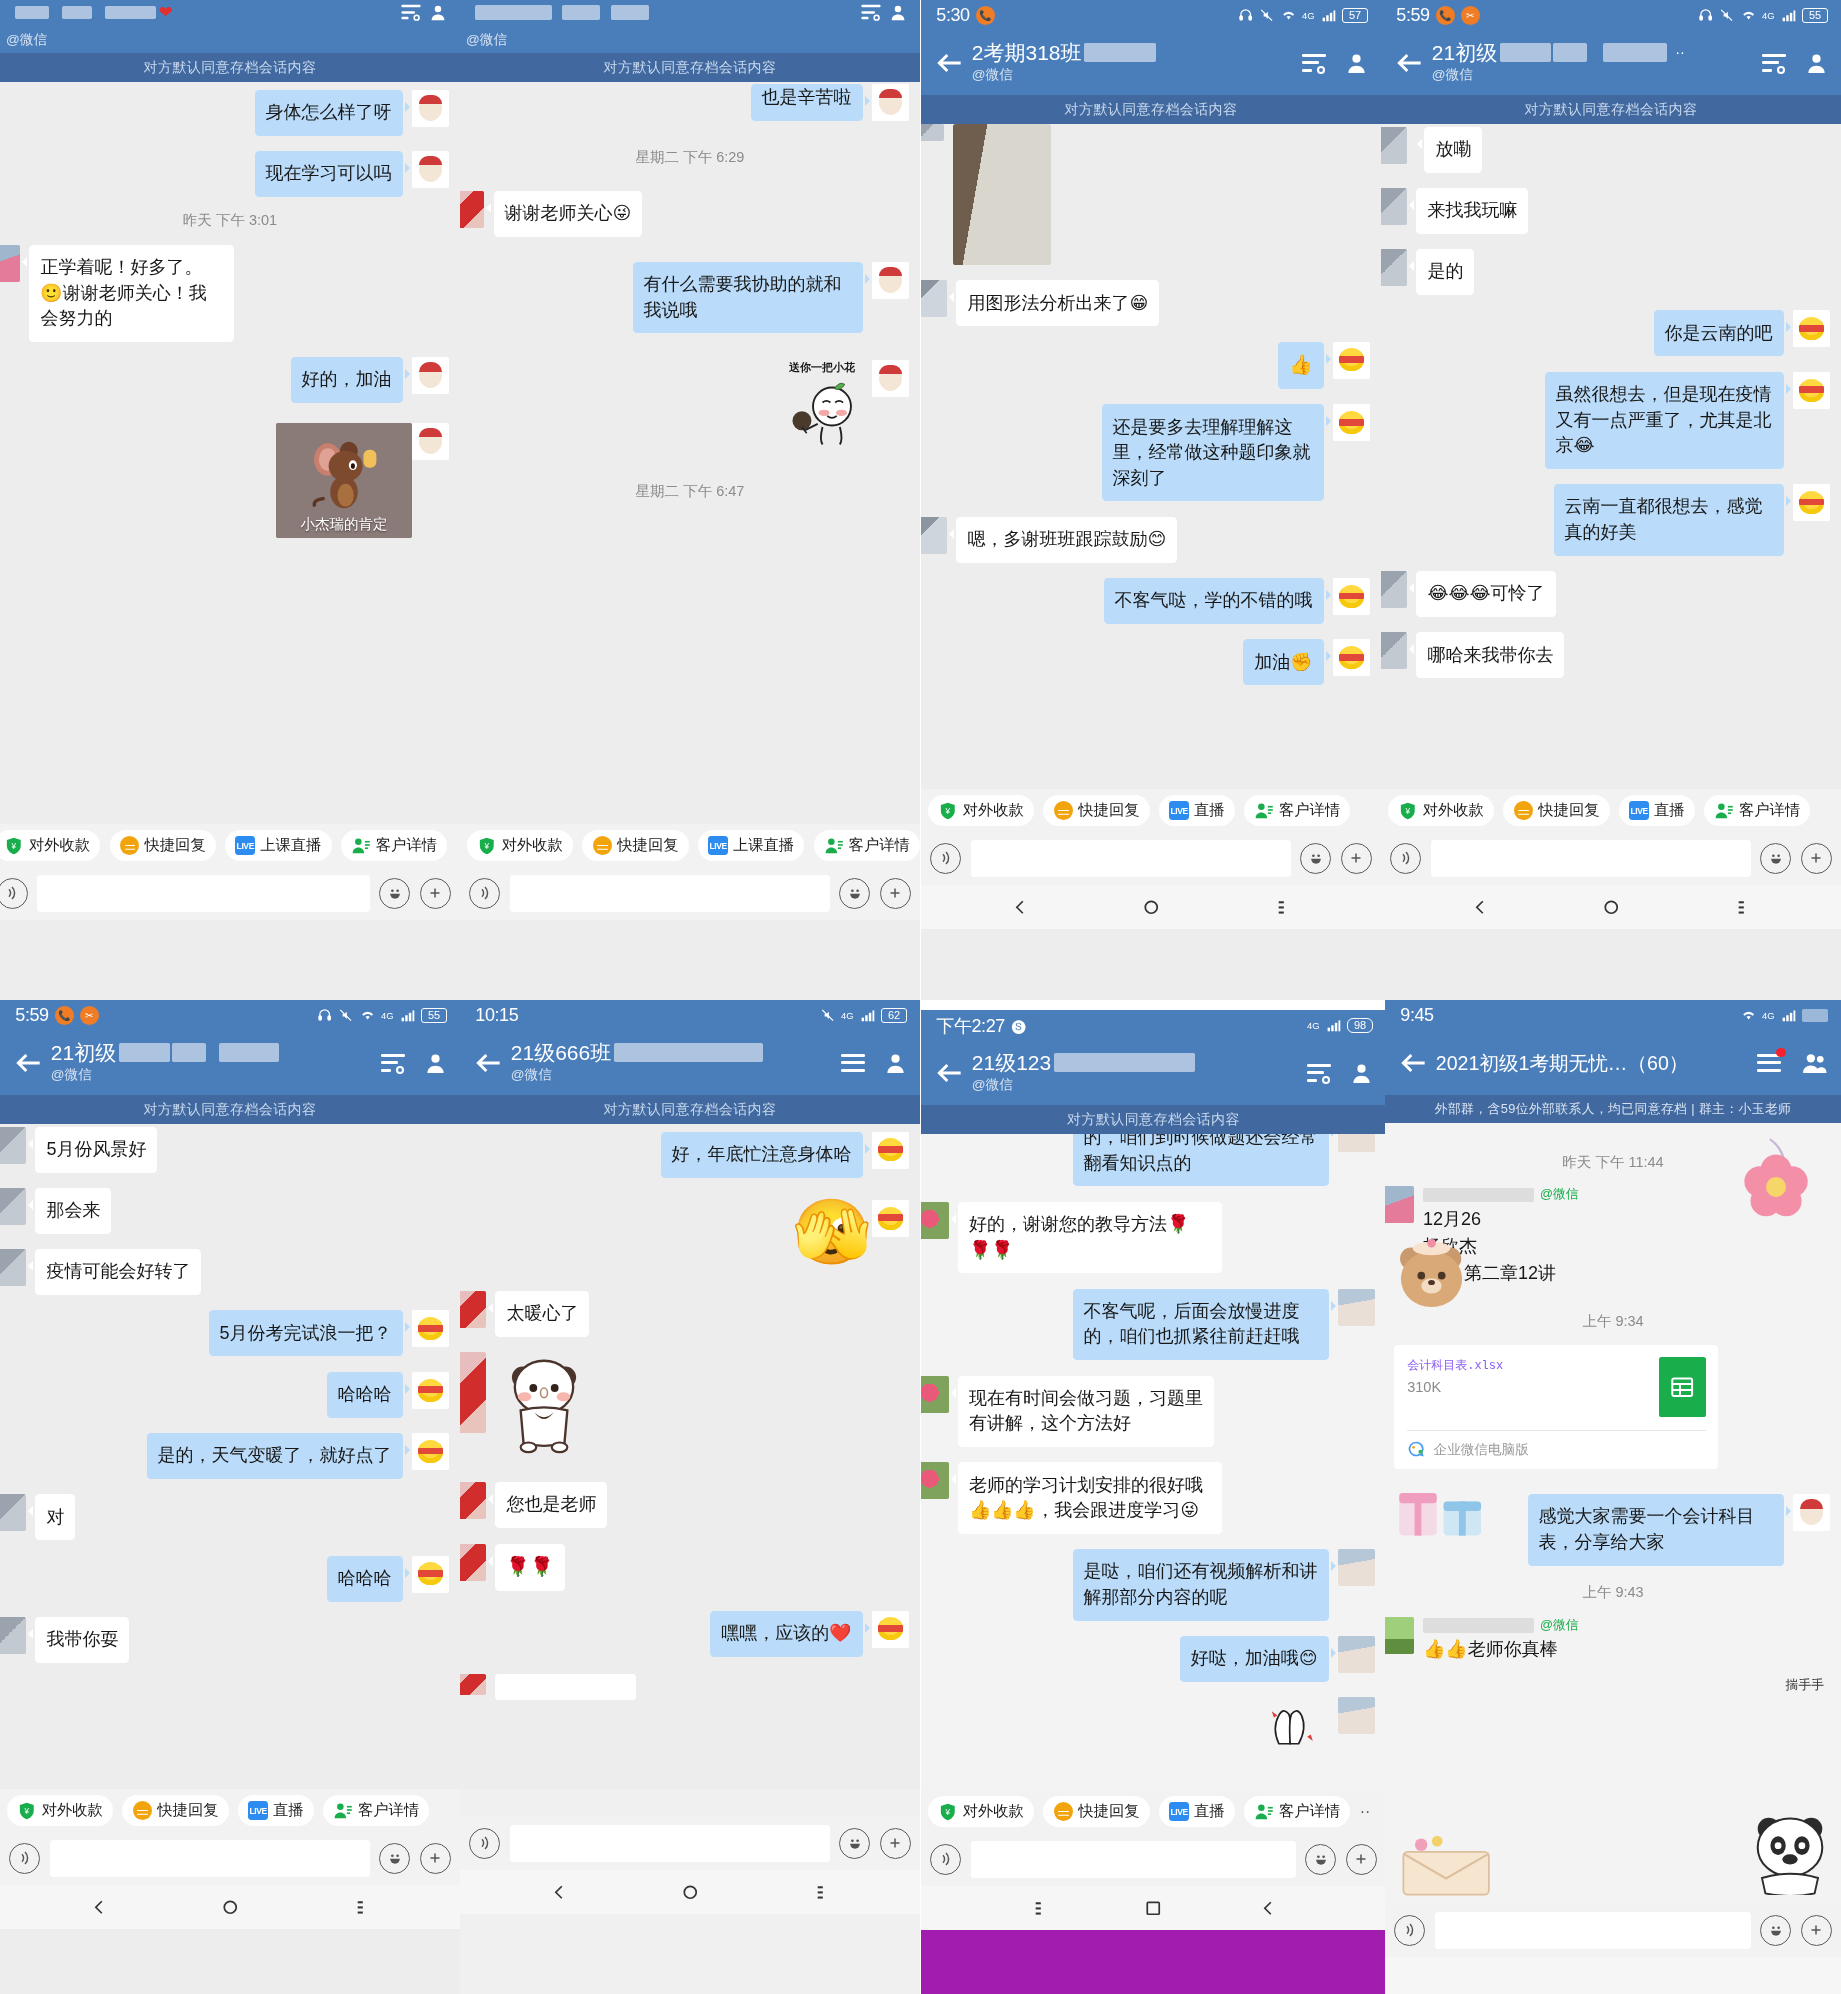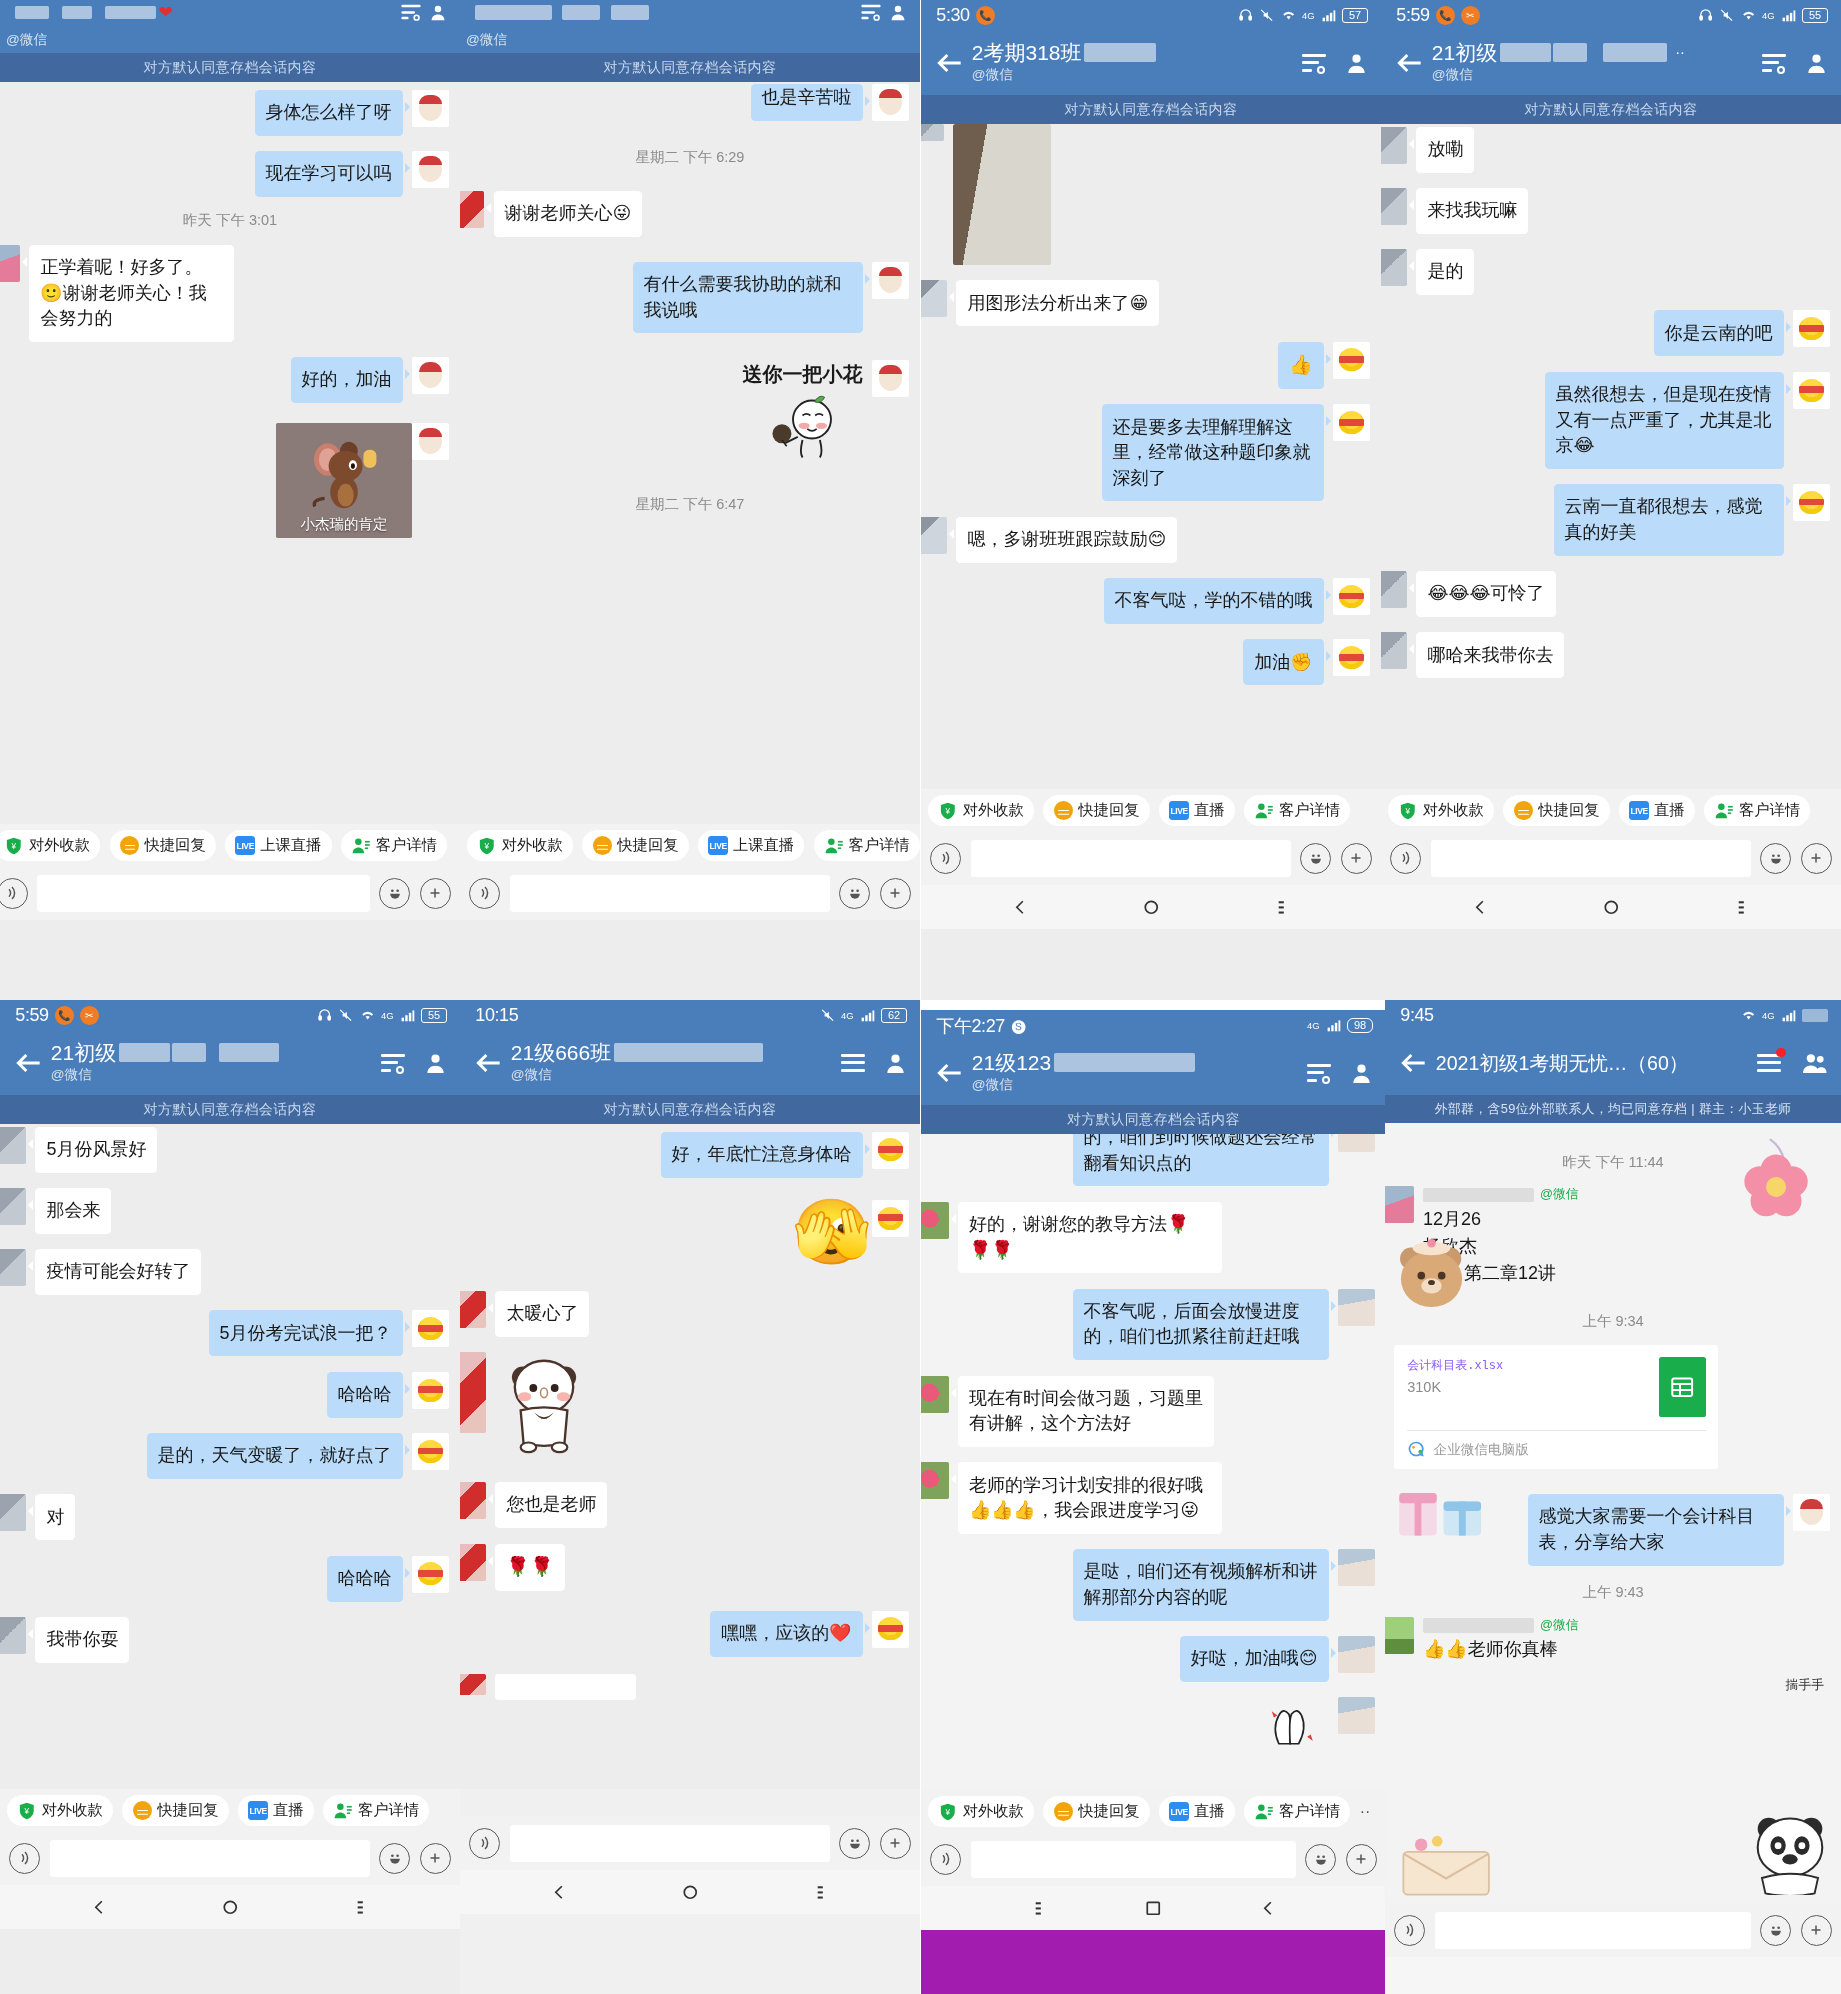--- a/index.html
+++ b/index.html
@@ -387,21 +387,21 @@
       <div class="row in" style="padding-left:0;padding-top:17px;">
         <div class="avatar redblur" style="margin-left:-12.8px;"></div>
         <div class="bubble in">谢谢老师关心😜</div>
       </div>
       <div class="row out" style="padding-top:17px;">
         <div class="bubble out" style="max-width:230px;">有什么需要我协助的就和我说哦</div>
         <div class="avatar doll"></div>
       </div>
       <div class="row out" style="padding-top:19px;align-items:flex-start;">
         <div class="bubble sticker" style="text-align:center;margin-right:9.4px;">
-          <div style="font-size:20px;font-weight:bold;color:#1a1a1a;margin-bottom:2.6px;">送你一把小花</div>
+          <div style="font-size:11px;font-weight:bold;color:#1a1a1a;margin-bottom:2.6px;">送你一把小花</div>
           <svg width="81" height="68" viewBox="0 0 100 86">
             <circle cx="62" cy="36" r="24" fill="#fff" stroke="#222" stroke-width="2.4"></circle>
             <path d="M66 12 q6 -8 12 -4 q-4 8 -12 6z" fill="#5aa84f" stroke="#2f6b2a" stroke-width="1.2"></path>
             <ellipse cx="52" cy="44" rx="7" ry="4" fill="#f3a9a9"></ellipse>
               <ellipse cx="74" cy="44" rx="7" ry="4" fill="#f3a9a9"></ellipse>
             <path d="M50 31 q5 -4 10 0" stroke="#222" stroke-width="2.2" fill="none"></path>
             <path d="M66 31 q5 -4 10 0" stroke="#222" stroke-width="2.2" fill="none"></path>
             <path d="M56 48 q6 5 12 0" stroke="#222" stroke-width="2" fill="none"></path>
             <path d="M44 58 L28 66" stroke="#222" stroke-width="2.4" fill="none"></path>
             <circle cx="24" cy="54" r="12" fill="#4a3a2c"></circle>
@@ -666,21 +666,21 @@
           </span>
         <svg class="ic-person" viewBox="0 0 24 24" fill="#fff">
             <circle cx="12" cy="7" r="4.3"></circle>
             <path d="M3.5 22c0-4.7 3.8-7.6 8.5-7.6s8.5 2.9 8.5 7.6z"></path>
           </svg>
       </div>
     </div>
     <div class="archive-bar">对方默认同意存档会话内容</div>
 
     <div class="chatarea" style="height:665px;">
-      <div class="row in" style="padding-left:0;padding-top:2.6px;">
+      <div class="row in" style="padding-left:0;padding-top:2.6px;gap:8px;">
         <div class="avatar blur" style="margin-left:-11px;"></div>
         <div class="bubble in">放嘞</div>
       </div>
       <div class="row in" style="padding-left:0;">
         <div class="avatar blur" style="margin-left:-11px;"></div>
         <div class="bubble in">来找我玩嘛</div>
       </div>
       <div class="row in" style="padding-left:0;">
         <div class="avatar blur" style="margin-left:-11px;"></div>
         <div class="bubble in">是的</div>

